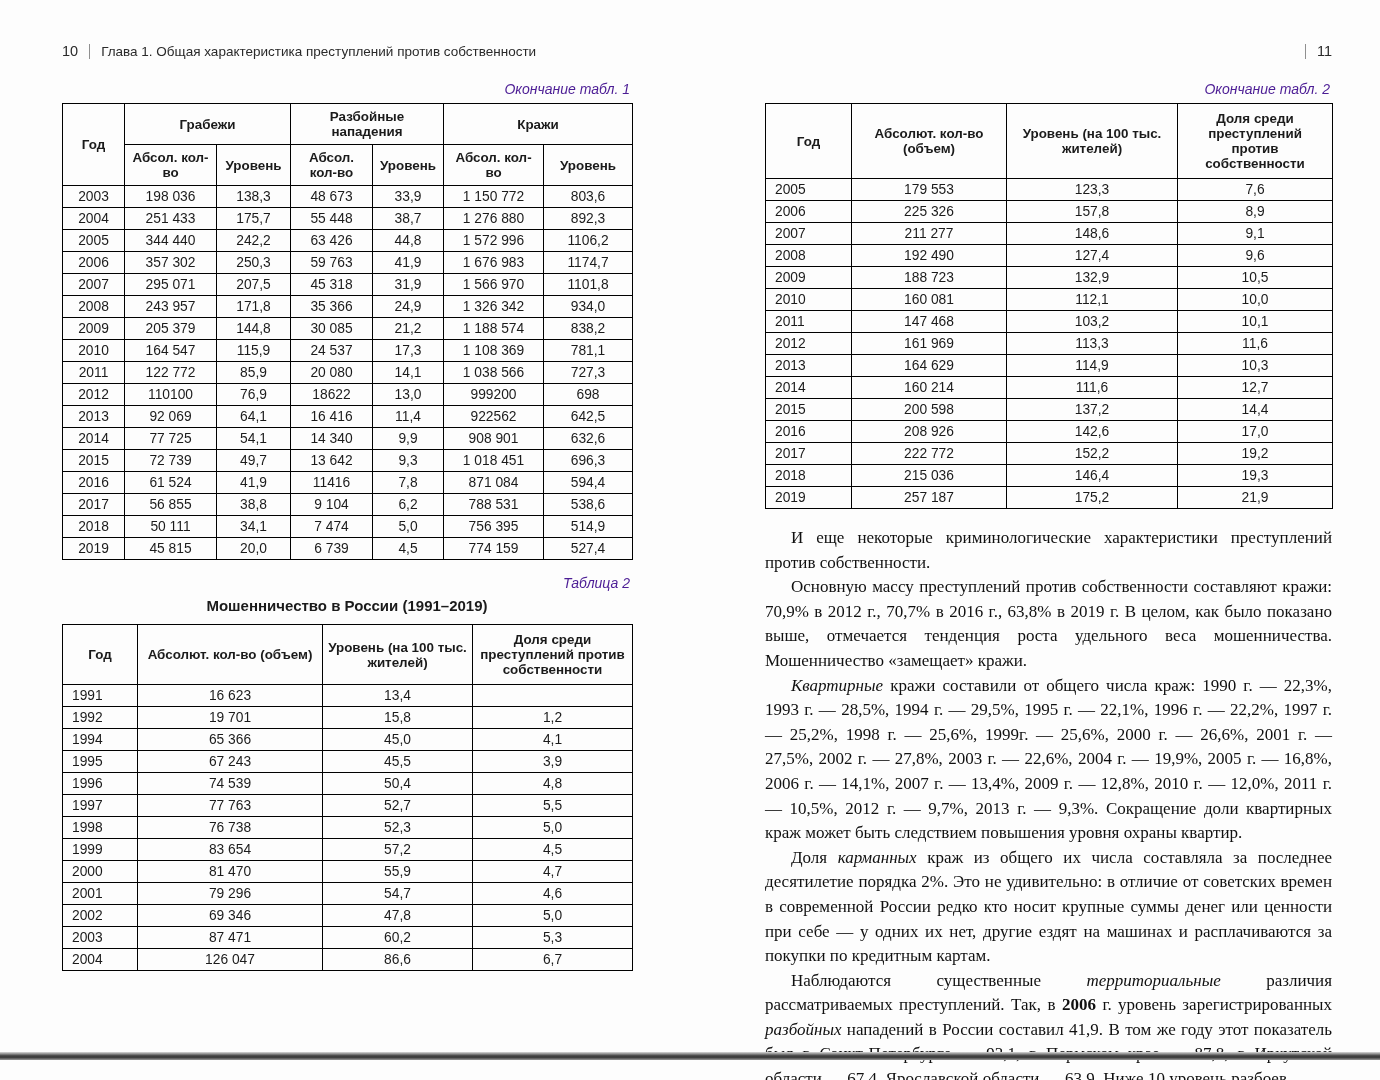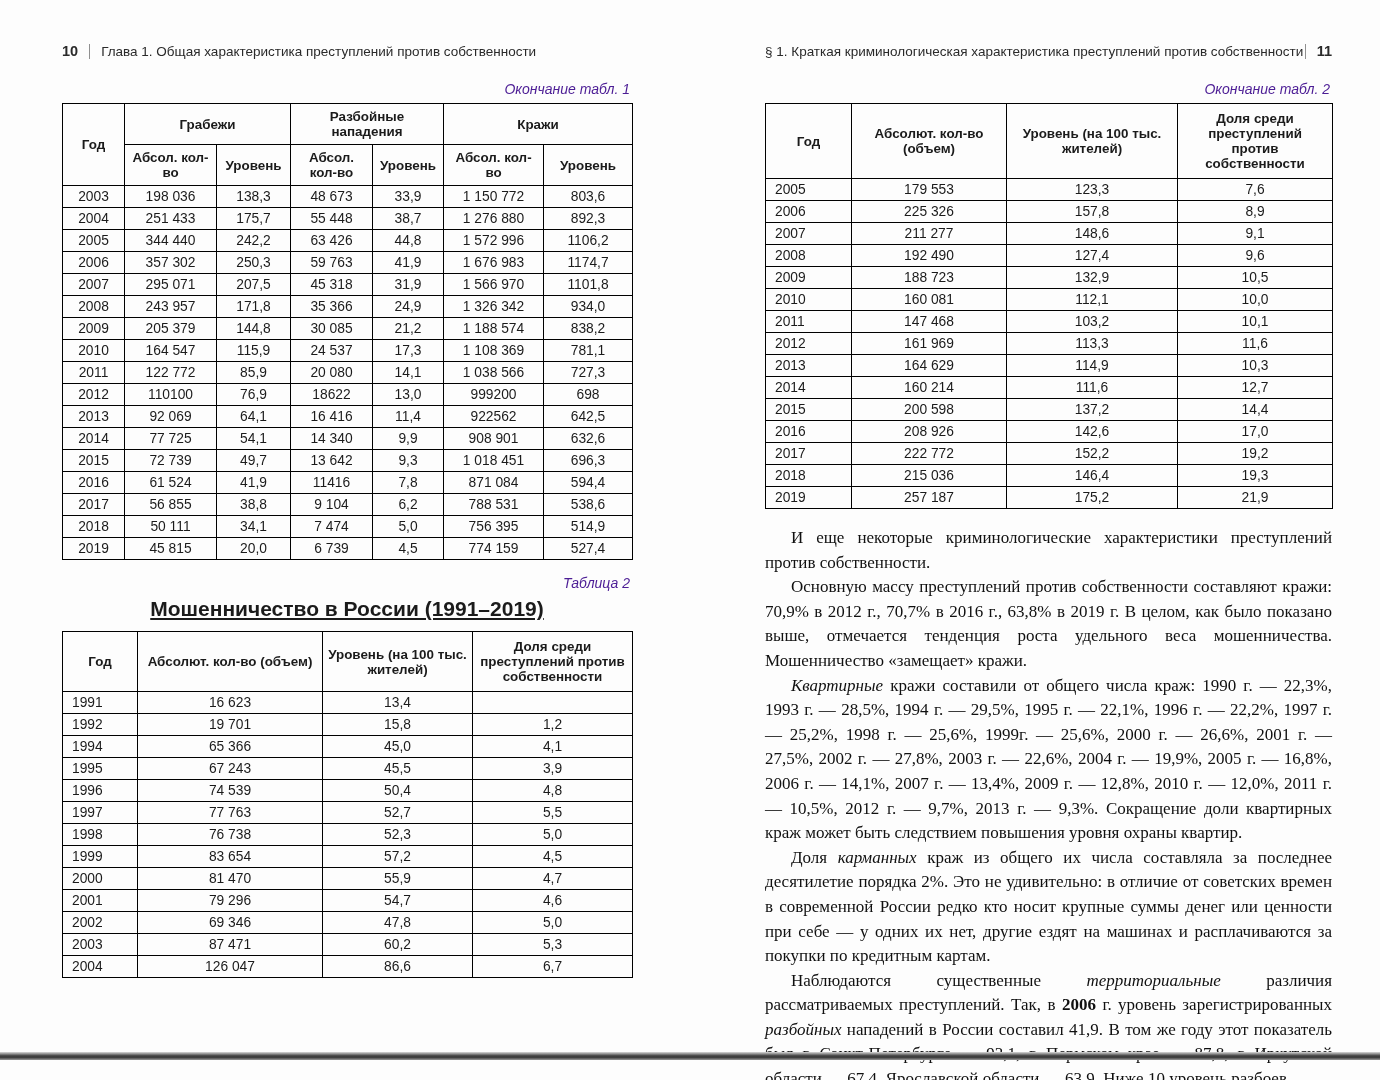--- a/index.html
+++ b/index.html
@@ -11,28 +11,28 @@
     overflow: hidden;
     font-family: "Liberation Sans", sans-serif;
     color: #1b1b1b;
   }
   .page { position: absolute; top: 42px; }
   .page-left  { left: 62px;  width: 570px; }
   .page-right { left: 765px; width: 567px; }
 
   
   .running-head { display: flex; align-items: center; font-size: 13.5px; color: #2a2a2a; white-space: nowrap; height: 18px; }
-  .running-head .pagenum { font-weight: bold; font-size: 14.5px; }
+  .running-head .pagenum { font-weight: normal; font-size: 14.5px; }
   .head-sep { display: inline-block; width: 1px; height: 15px; background: #909090; margin: 0 11px; }
   .sep-right { margin-left: auto; }
 
   
   .tbl-caption { font-style: italic; font-size: 14px; text-align: right; margin: 21px 2px 6px 0; color: #4c1d95; }
   .tbl-caption.mid { margin-top: 15px; }
-  .tbl-title { font-weight: bold; text-align: center; font-size: 21px; margin: 1px 0 10px 0; text-decoration: underline; }
+  .tbl-title { font-weight: bold; text-align: center; font-size: 15px; margin: 1px 0 10px 0; }
 
   
   table { border-collapse: collapse; table-layout: fixed; width: 100%; }
   th, td { border: 1px solid #000; }
   th {
     font-weight: bold; font-size: 13.4px; line-height: 15px;
     padding: 5px 5px; text-align: center; vertical-align: middle;
   }
   td {
     font-size: 13.8px; line-height: 17px; height: 21px;
@@ -353,21 +353,20 @@
           <td>86,6</td>
           <td>6,7</td>
         </tr>
       </tbody>
   </table>
 </div>
 
 <div class="page page-right">
 
   <div class="running-head">
-    <span>§ 1.  Краткая криминологическая характеристика преступлений против собственности</span>
     <span class="head-sep sep-right"></span>
     <span class="pagenum">11</span>
   </div>
 
   <div class="tbl-caption">Окончание табл. 2</div>
 
   <table class="t2">
     <colgroup>
       <col style="width:86px">
         <col style="width:155px">

